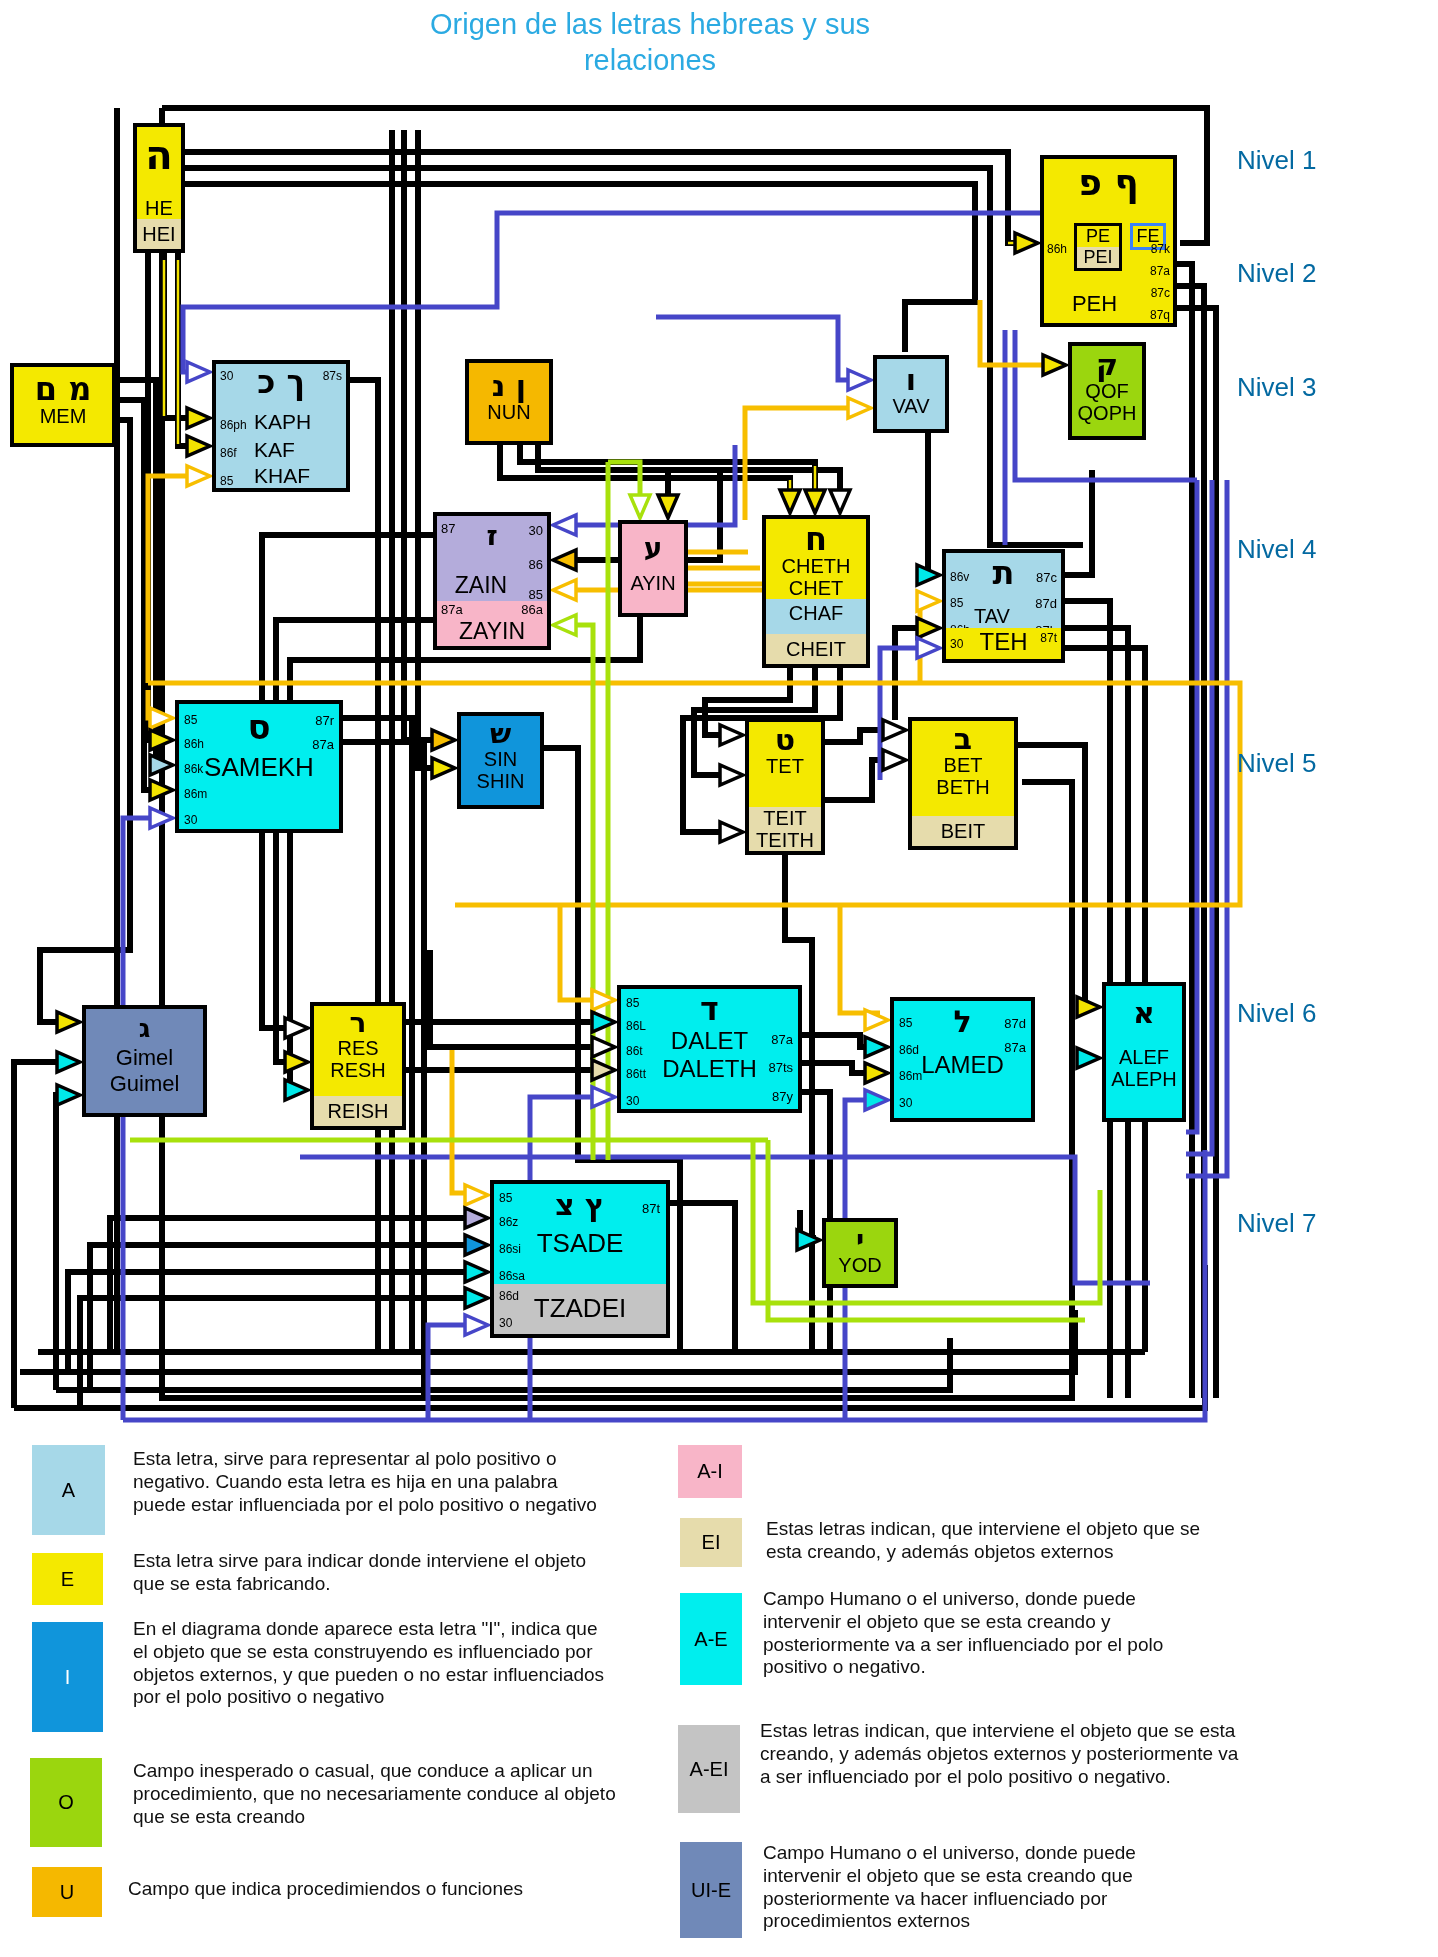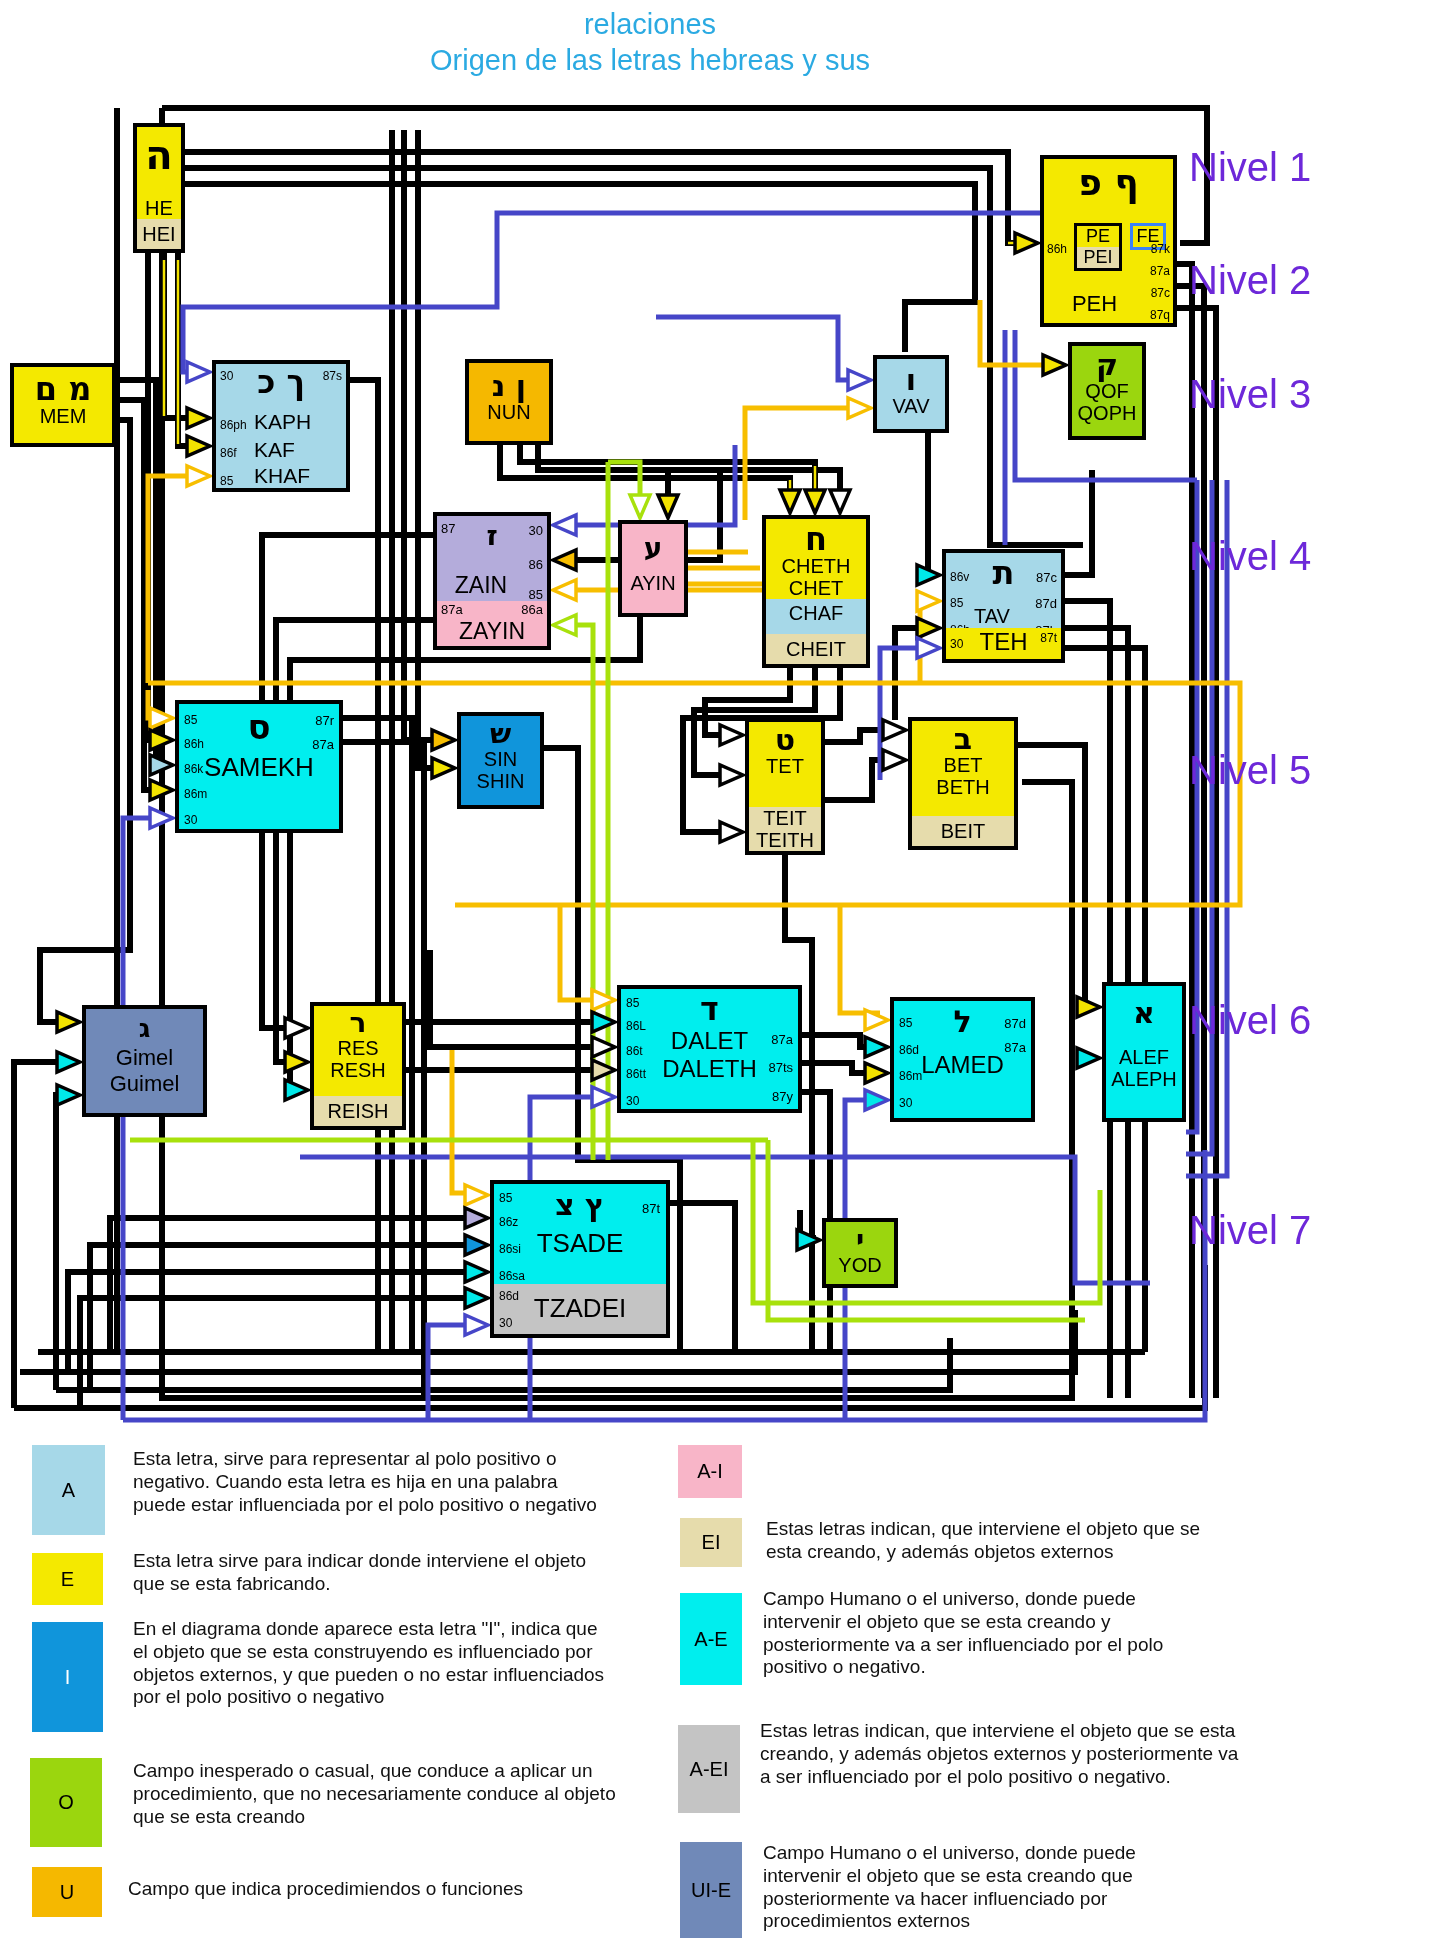--- a/index.html
+++ b/index.html
@@ -9,32 +9,32 @@
   .bl{stroke:#4646C8;stroke-width:5;fill:none}
   .o{stroke:#F7BE00;stroke-width:5;fill:none}
   .g{stroke:#A8E10C;stroke-width:5;fill:none}
   .ov{stroke:#F3E300;stroke-width:2.5;fill:none}
   .b{position:absolute;border:4px solid #000;box-sizing:border-box;text-align:center;z-index:2}
   .heb{font-family:"DejaVu Sans",sans-serif;font-weight:bold;unicode-bidi:bidi-override;direction:ltr;line-height:1}
   .nm{font-size:20px;line-height:1.1;color:#000}
   .cl{position:absolute;font-size:12px;line-height:1;color:#000;text-align:left}
   .sec{width:100%;box-sizing:border-box}
   .title{position:absolute;left:250px;top:6px;width:800px;text-align:center;font-size:29px;line-height:1.25;color:#2BAAE2;z-index:2}
-  .nivel{position:absolute;left:1189px;font-size:40px;color:#6d28d9;z-index:2;white-space:nowrap}
+  .nivel{position:absolute;left:1237px;font-size:26px;color:#0369a1;z-index:2;white-space:nowrap}
   .lg-swatch{position:absolute;border:0;box-sizing:border-box;display:flex;align-items:center;justify-content:center;font-size:20px;color:#000;z-index:2}
   .lg-text{position:absolute;font-size:19px;line-height:1.2;color:#111;z-index:2;text-align:left}
 </style>
 </head>
 <body>
 
 <div id="page">
 
   <div class="title">
+    <div>Origen de las letras hebreas y sus</div>
     <div>relaciones</div>
-    <div>Origen de las letras hebreas y sus</div>
   </div>
 
   <svg id="wires" width="1438" height="1445">
     <path class="k" d="M162,108 H1207 V243 H1180"></path>
     <path class="k" d="M162,108 V1398 H1072 V782 H1022"></path>
     <path class="k" d="M117,108 V1352"></path>
     <path class="k" d="M185,152 H1008 V243 H1032"></path>
     <path class="k" d="M185,168 H990 V545 H1083"></path>
     <path class="k" d="M185,184 H975 V302 H905 V352"></path>
     <path class="k" d="M164,253 V418 H206"></path>

